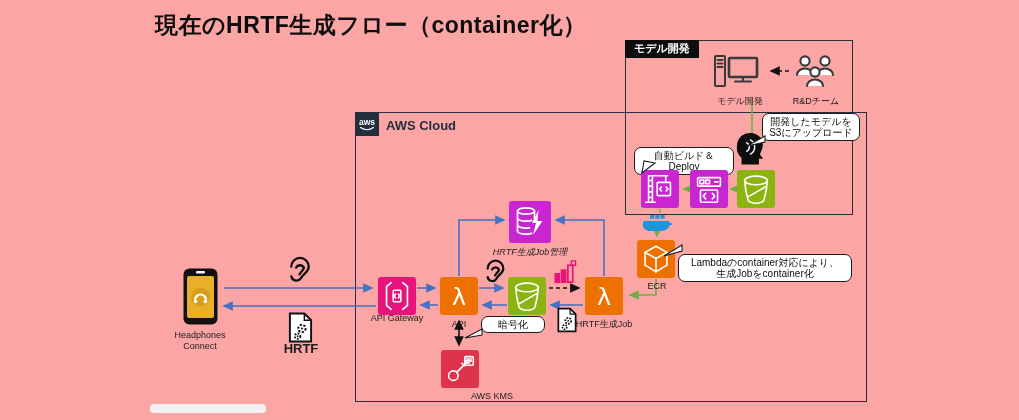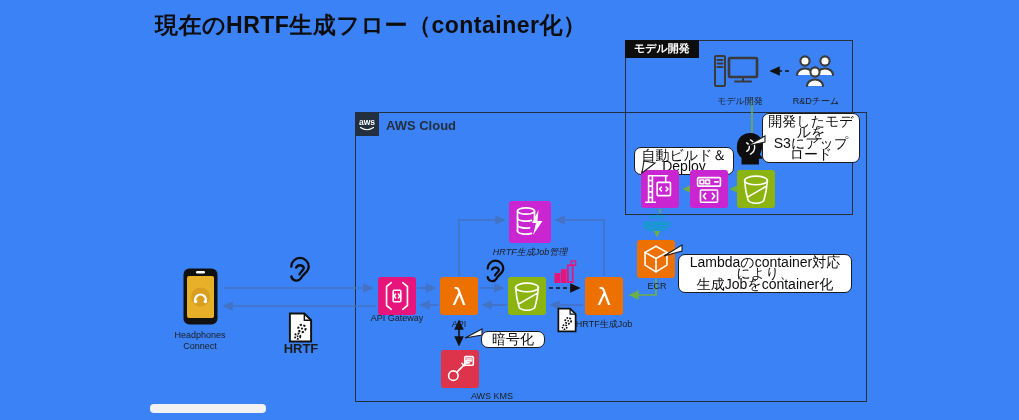--- a/index.html
+++ b/index.html
@@ -1,17 +1,17 @@
 <!DOCTYPE html>
 <html style="--lambda-orange: #ED7100; --s3-green: #8CB411; --code-magenta: #C925D1; --api-gateway-pink: #E7157B; --kms-red: #DD344C; --aws-navy: #232F3E; --arrow-blue: #4472C4; --arrow-green: #6FAE46; --docker-blue: #1D95D7;"><head>
 <meta charset="utf-8">
 <style>
   html,body{margin:0;padding:0;background:#fff;}
   #stage{
-    position:relative;width:1019px;height:420px;background:#3b82f6;overflow:hidden;
+    position:relative;width:1019px;height:420px;background:#fca5a5;overflow:hidden;
     font-family:"Liberation Sans","DejaVu Sans",sans-serif;color:#111;
   }
   .abs{position:absolute;}
   #title{left:155px;top:10px;font-size:23px;font-weight:800;letter-spacing:0.5px;color:#0d0d0d;}
   
   .groupbox{border:1.6px solid #2b2f36;background:transparent;}
   #model-box{left:625px;top:40px;width:226px;height:173px;}
   #aws-box{left:355px;top:112px;width:510px;height:288px;border-color:#232F3E;}
   #model-box-tab{left:625px;top:40px;background:#0d0d0d;color:#fff;font-size:11px;font-weight:700;
     padding:2px 9px 3px 9px;line-height:13px;}
@@ -24,21 +24,21 @@
   .bg-magenta{background:var(--code-magenta);}
   .bg-pink{background:var(--api-gateway-pink);}
   .bg-red{background:var(--kms-red);}
   .sq svg{display:block;}
   .glyph{stroke:#fff;fill:none;stroke-width:1.7;stroke-linecap:round;stroke-linejoin:round;}
   
   .lbl{font-size:9px;line-height:10.5px;color:#1c1c1c;text-align:center;}
   .preline{white-space:pre-line;}
   
   .callout{background:#fff;border:1.2px solid #1c1c1c;border-radius:7px;
-    font-size:14px;line-height:11px;text-align:center;padding:2px 5px;color:#0d0d0d;z-index:6;}
+    font-size:10px;line-height:11px;text-align:center;padding:2px 5px;color:#0d0d0d;z-index:6;}
   .tail{z-index:7;}
   .tail polygon{fill:#fff;stroke:#1c1c1c;stroke-width:1.1;}
   
   #wires{left:0;top:0;z-index:2;}
   .ln{fill:none;stroke-width:1.6;}
   .ln-b{stroke:var(--arrow-blue);}
   .ln-g{stroke:var(--arrow-green);}
   .ln-k{stroke:#111;}
   .dash{stroke-dasharray:4 3;}
   #m-blue path{fill:var(--arrow-blue);}
@@ -294,20 +294,20 @@
   <div class="abs node sq bg-red" style="left:441px;top:350px;">
     <svg width="38" height="38" viewBox="0 0 40 40" class="glyph">
       <circle cx="13" cy="27" r="5"></circle>
       <path d="M16.5,23.5 L26,14 M22,14 l2.5,2.5 M25,11 l2.5,2.5"></path>
       <rect x="25" y="7" width="9" height="9" rx="1"></rect>
       <path d="M27,9.5 h5 M27,11.5 h5 M27,13.5 h3"></path>
     </svg>
   </div>
   <div class="abs lbl" style="left:436px;top:391px;width:48px;margin-left:32px;">AWS KMS</div>
 
-  <div class="abs callout" style="left:481px;top:331px;width:52px;">暗号化</div>
+  <div class="abs callout" style="left:481px;top:316px;width:52px;">暗号化</div>
   <svg class="abs tail" style="left:464px;top:327px;" width="19" height="13">
       <polygon points="18,2 1,11 18,8"></polygon>
     </svg>
 
   <div class="abs" id="faint-artifact"></div>
 
 </div>
 
 </body></html>

